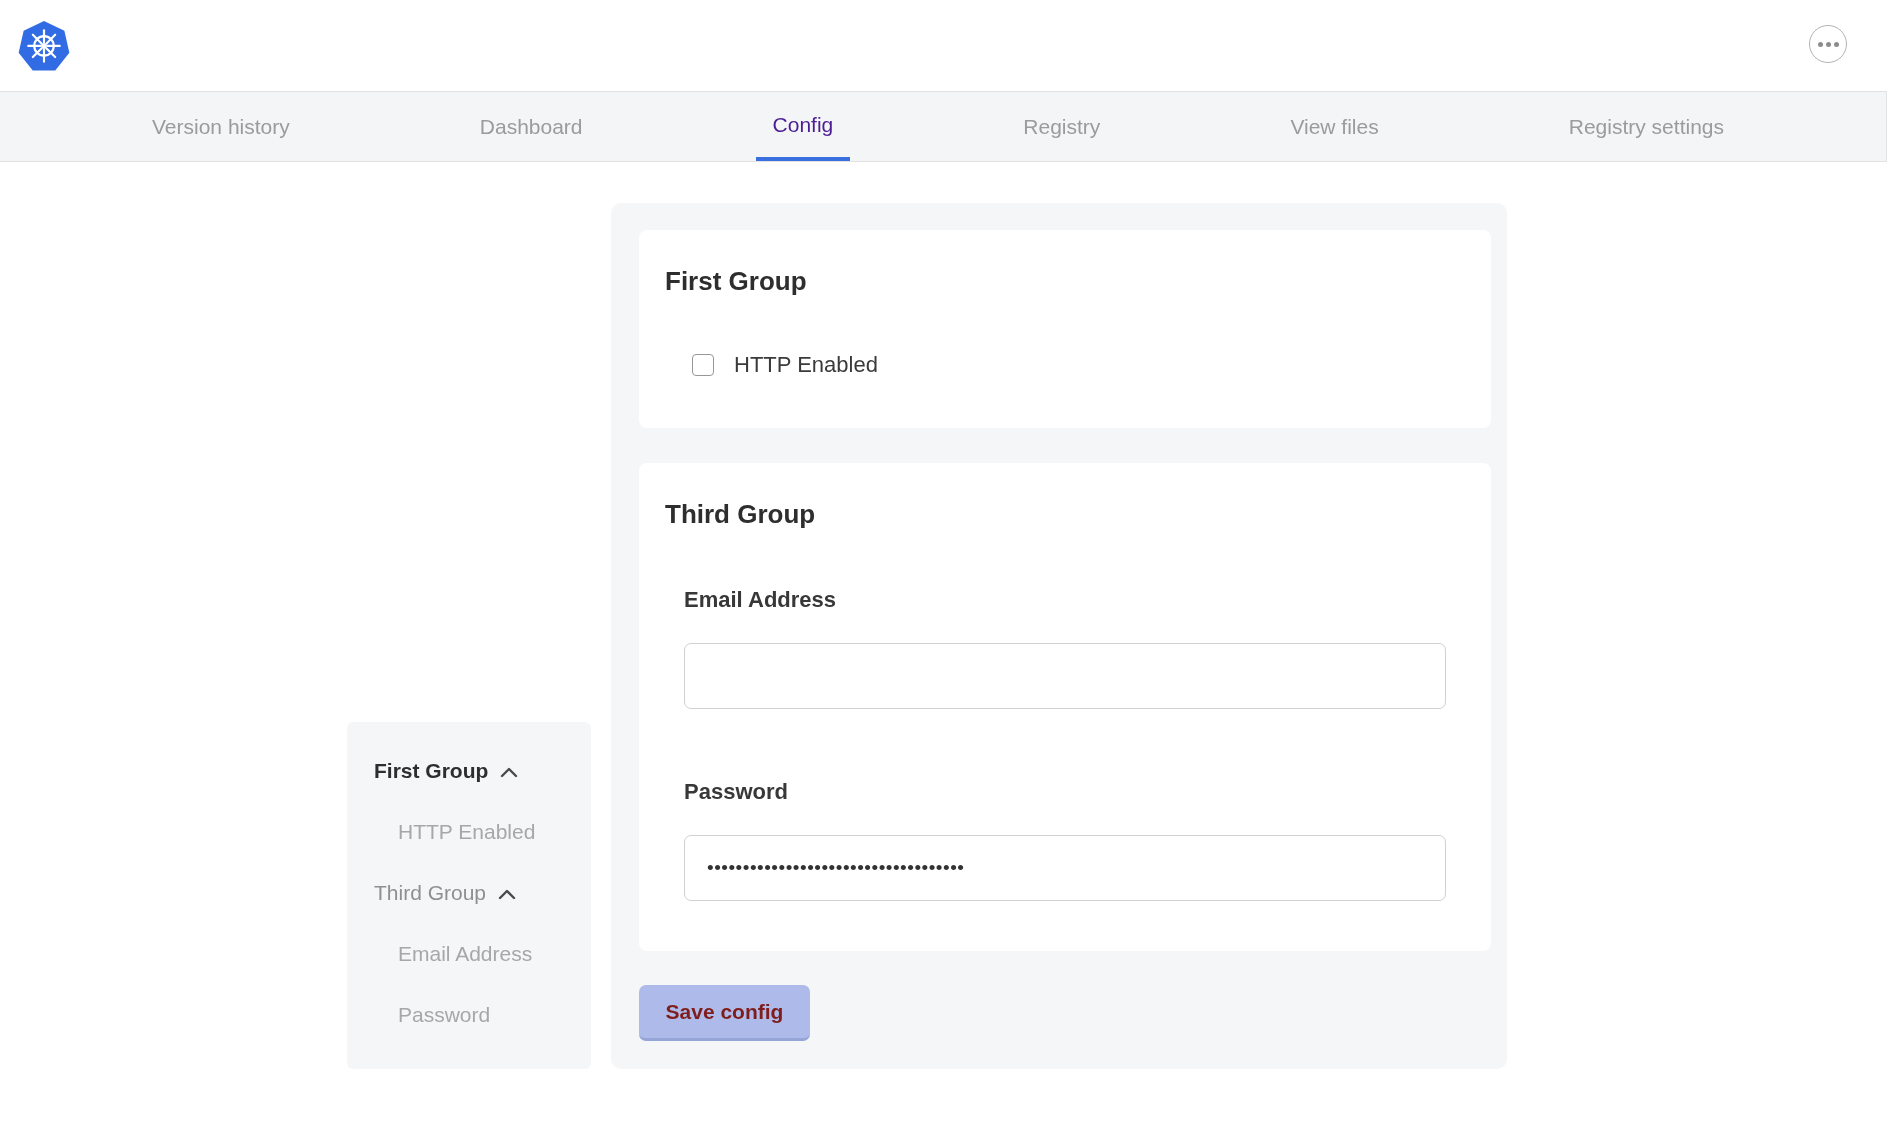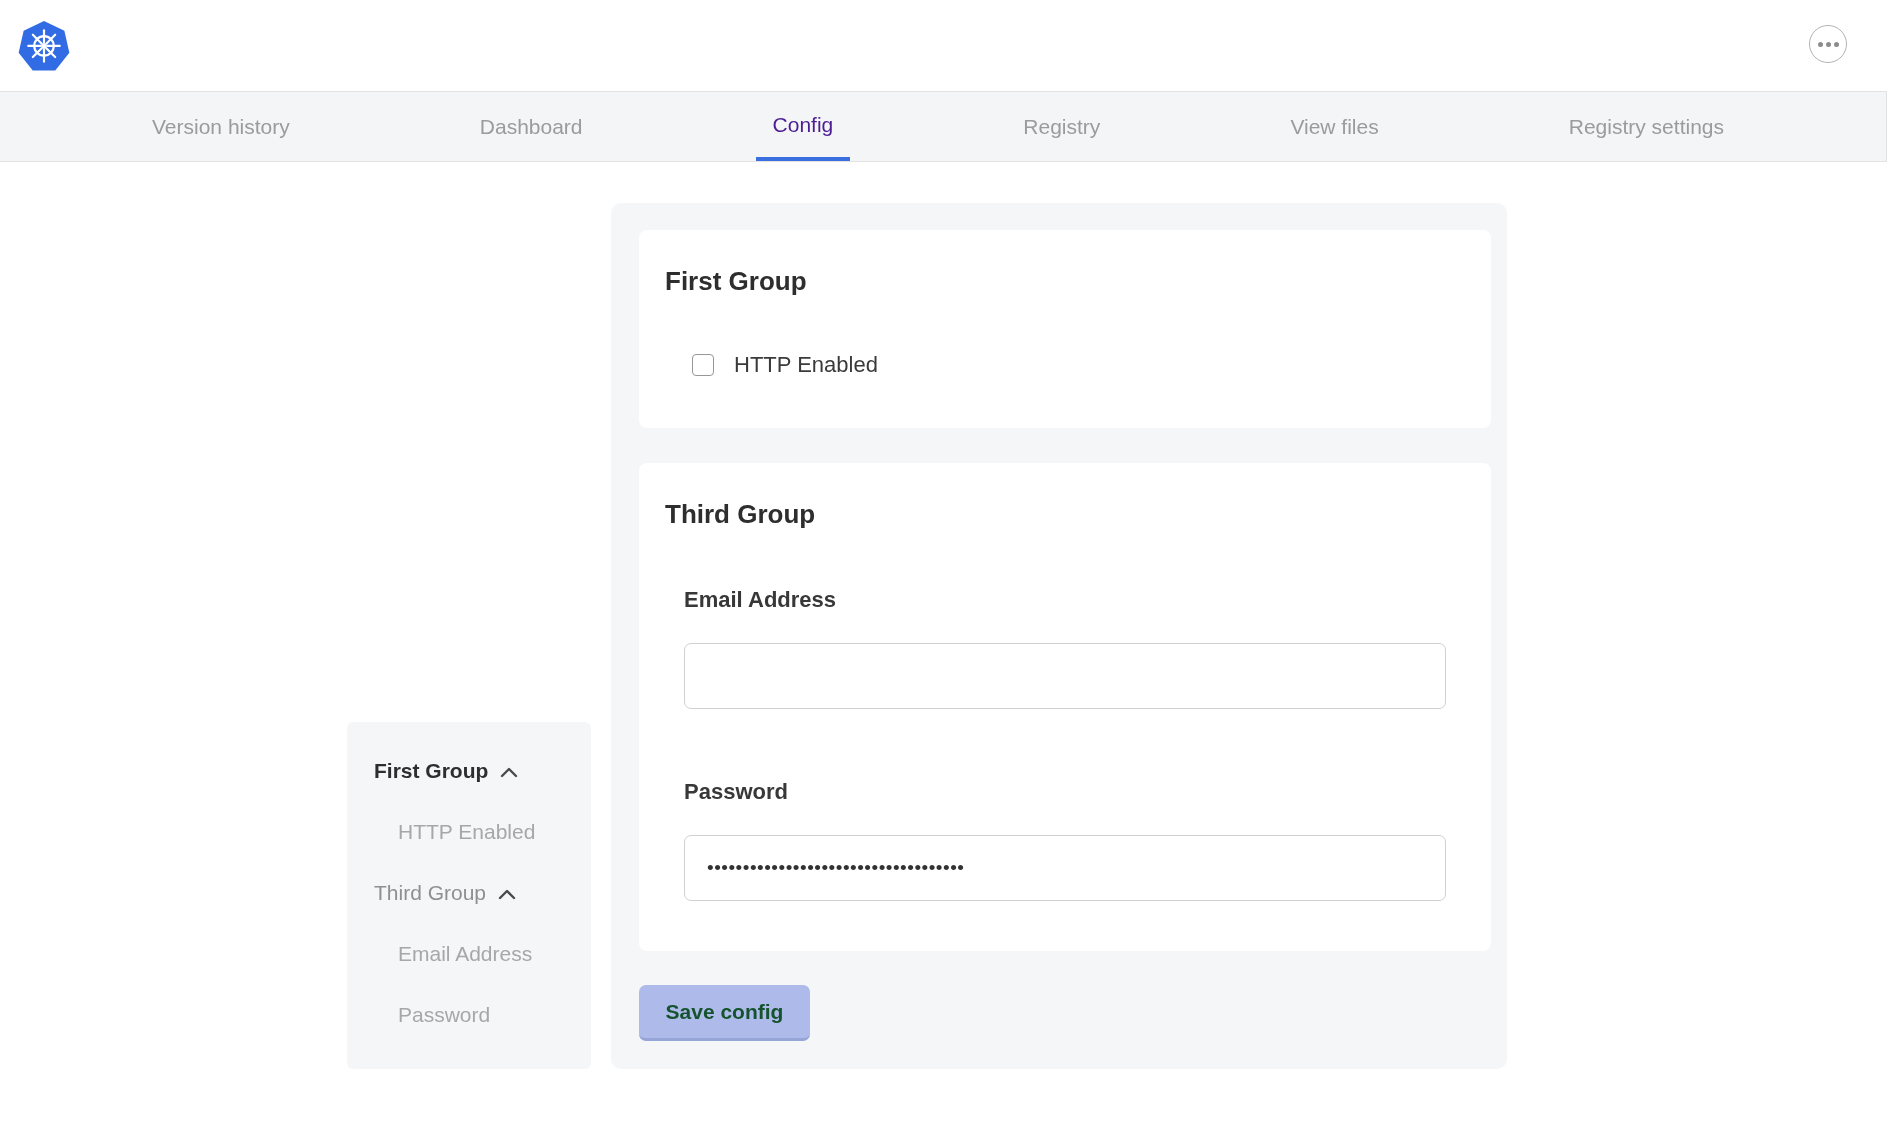--- a/index.html
+++ b/index.html
@@ -199,21 +199,21 @@
   
   .save-btn {
     display: block;
     margin-top: 34px;
     width: 171px;
     height: 56px;
     background: #aebbea;
     border: none;
     border-bottom: 3px solid #96a5d8;
     border-radius: 7px;
-    color: #14532d;
+    color: #7f1d1d;
     font-family: "Liberation Sans", sans-serif;
     font-size: 21px;
     font-weight: bold;
     cursor: pointer;
   }
 </style>
 </head>
 <body>
 
 <div class="header">

